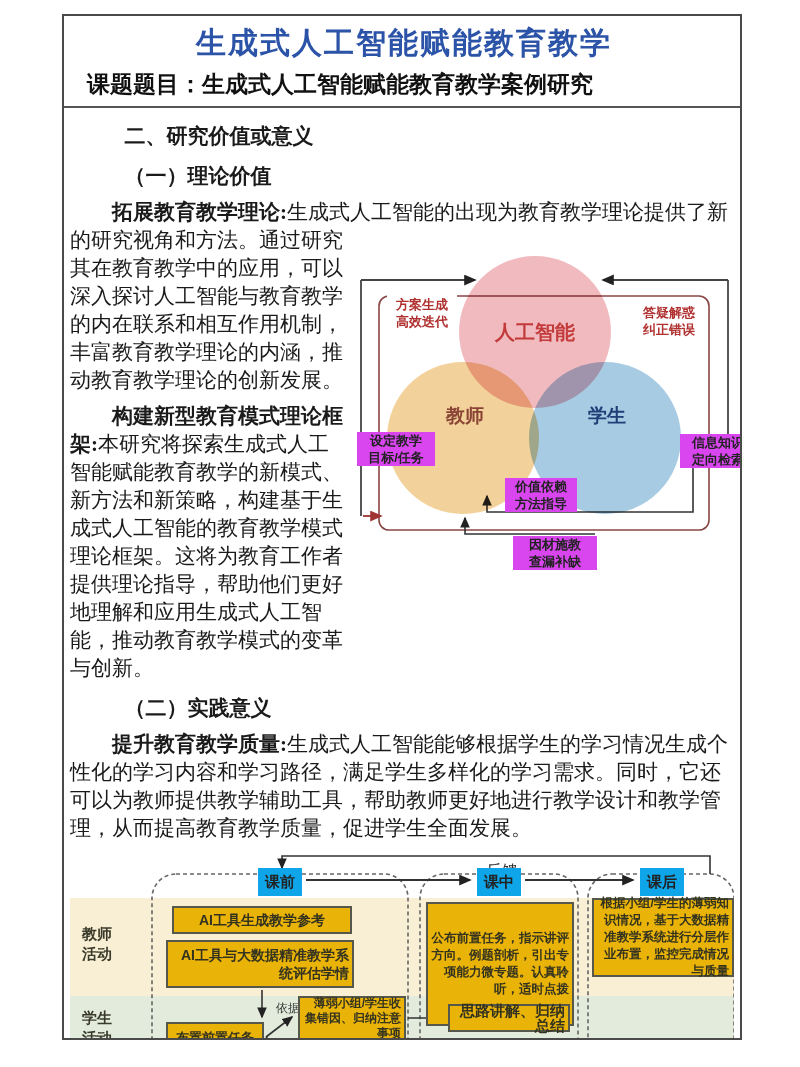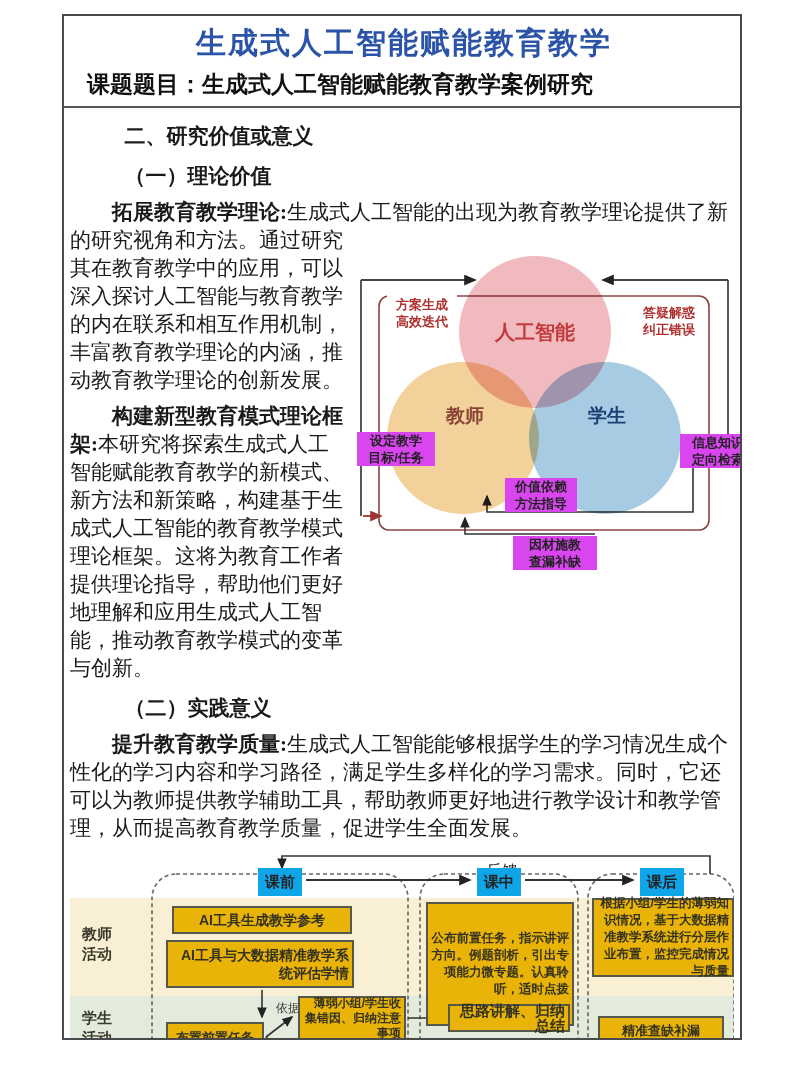--- a/index.html
+++ b/index.html
@@ -167,18 +167,17 @@
 
         <div class="fbox fb-t1">AI工具生成教学参考</div>
         <div class="fbox fb-t2">AI工具与大数据精准教学系统评估学情</div>
         <div class="fbox fb-tmid">公布前置任务，指示讲评方向。例题剖析，引出专项能力微专题。认真聆听，适时点拨</div>
         <div class="fbox fb-tpost">根据小组/学生的薄弱知识情况，基于大数据精准教学系统进行分层作业布置，监控完成情况与质量</div>
         <div class="fbox fb-s1">布置前置任务</div>
         <div class="fbox fb-s2">薄弱小组/学生收集错因、归纳注意事项</div>
 
         <div class="fbox fb-ms1">思路讲解、归纳总结</div>
 
-        <div class="fbox fb-ps1">精准查缺补漏</div>
       </div>
 
     </div>
   </div>
 </div>
 
 </body></html>

